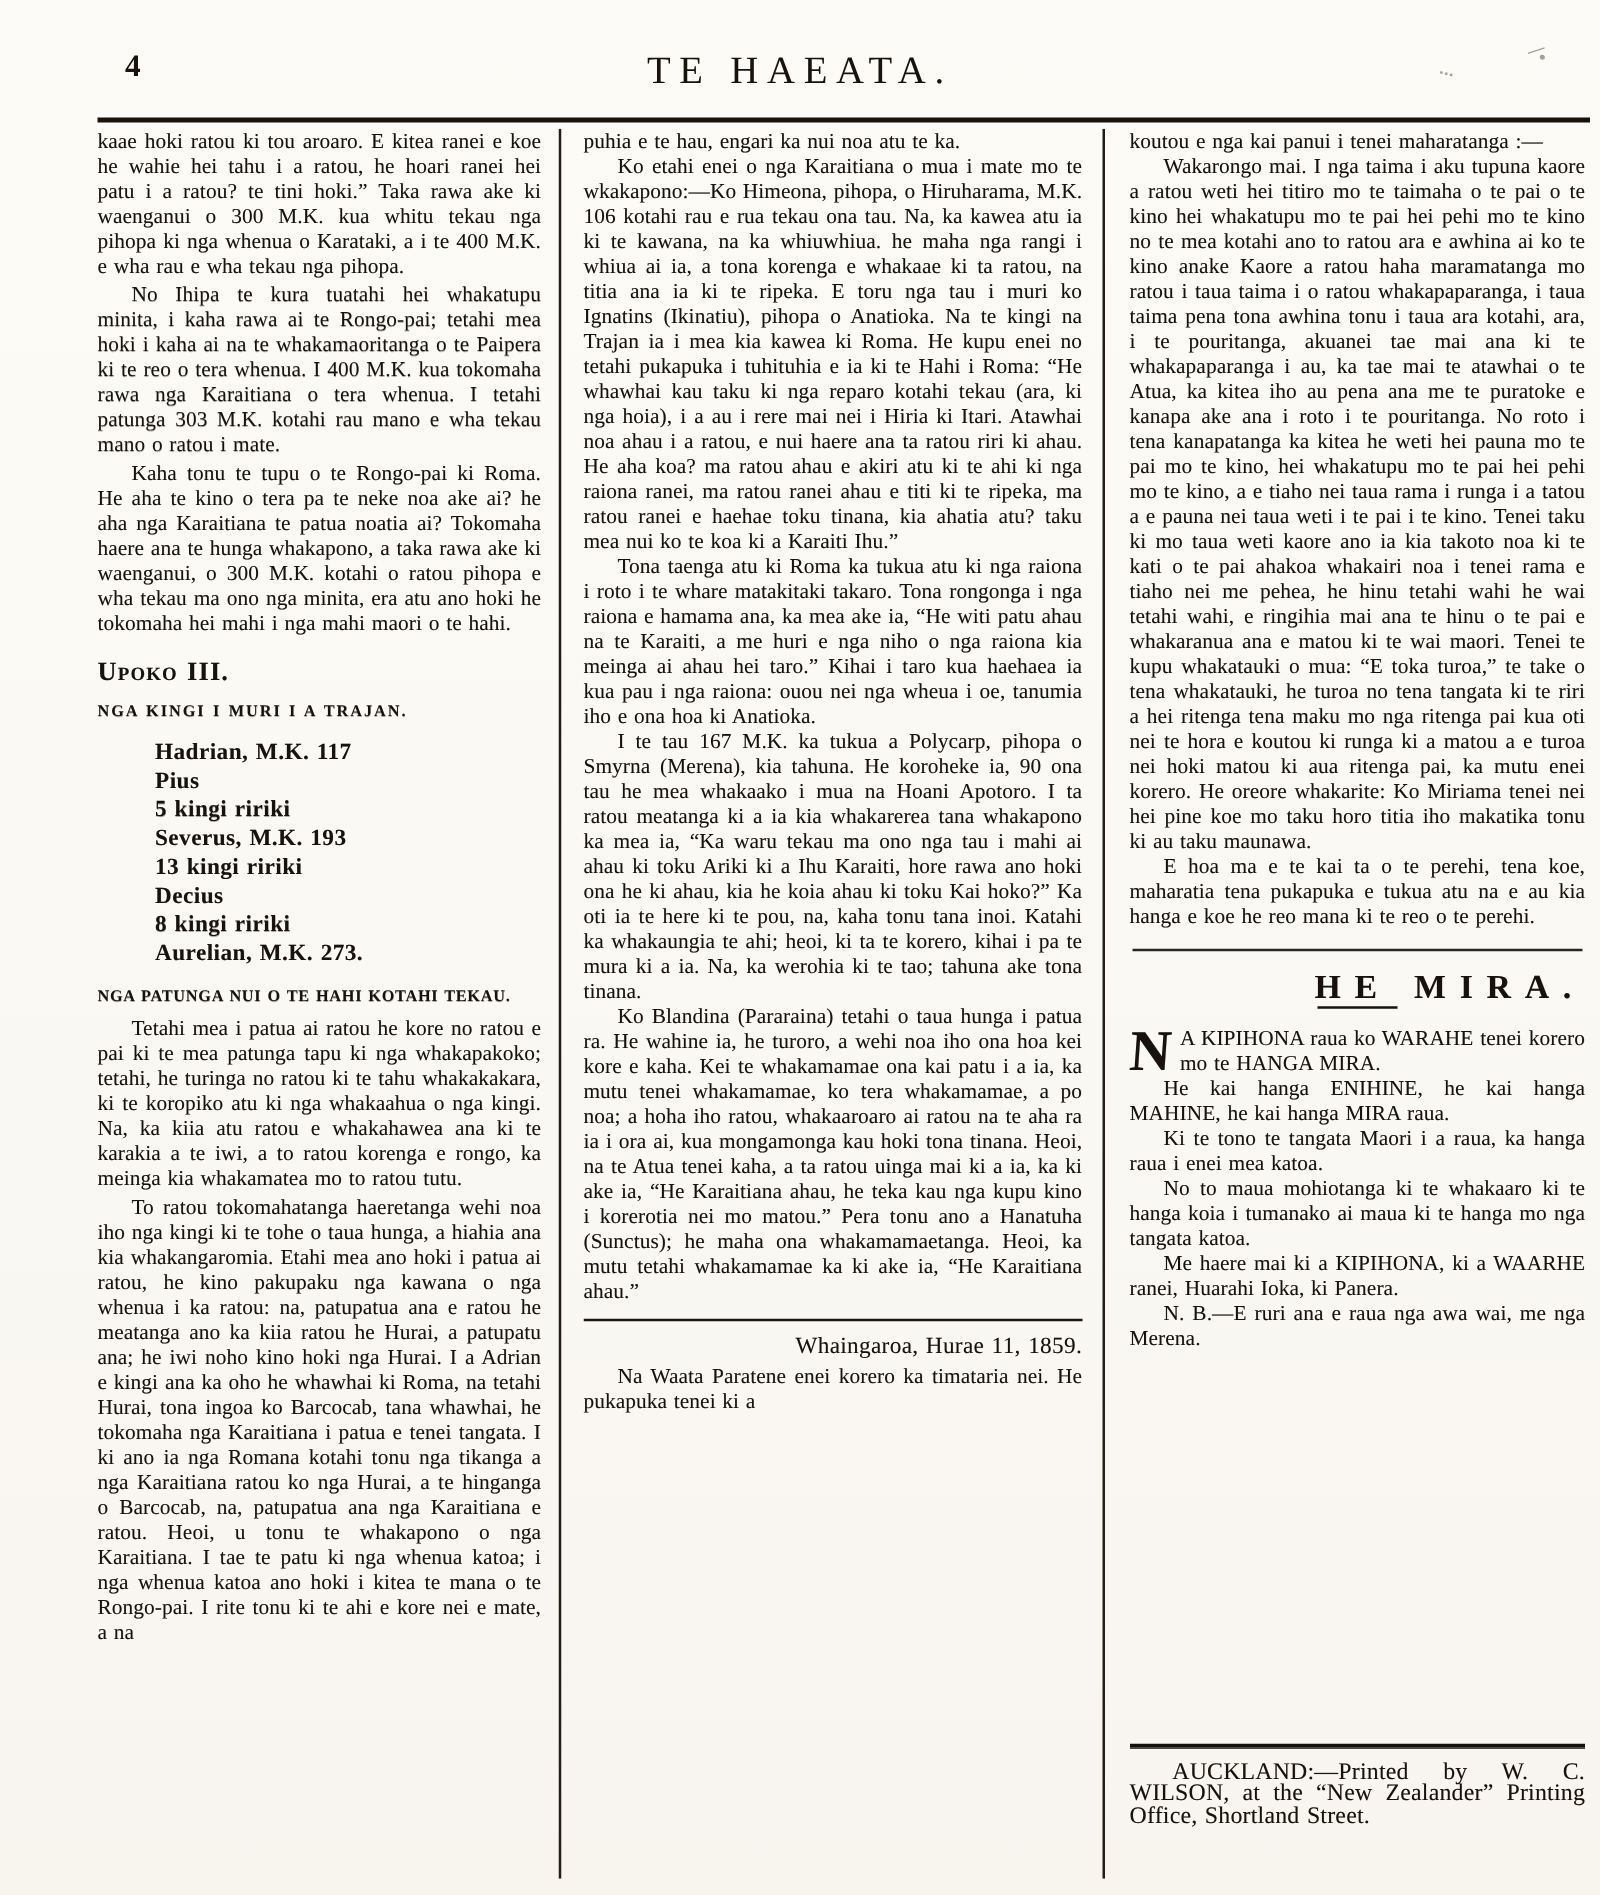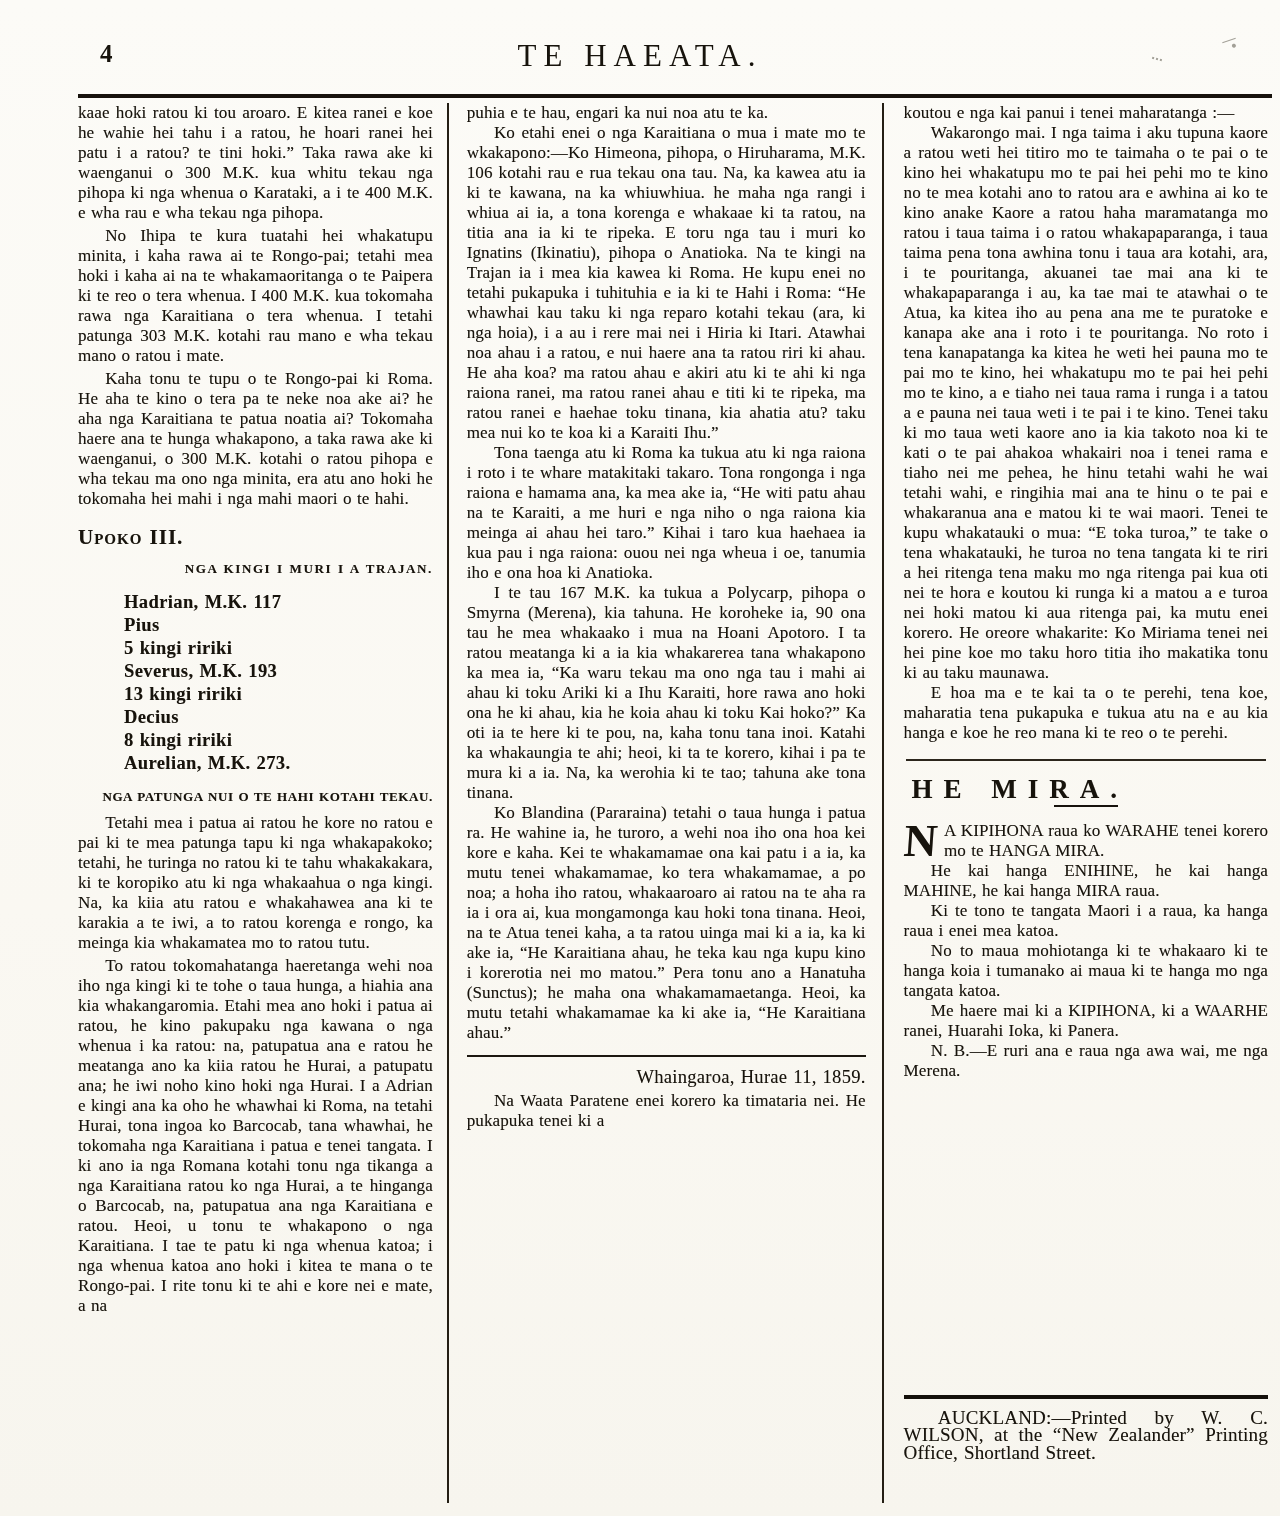--- a/index.html
+++ b/index.html
@@ -34,31 +34,31 @@
   .col-2 { width:450px; padding:0 16px 0 18px; }
   .col-3 { width:404px; padding:0 4px 42px 20px; display:flex; flex-direction:column; }
   .vrule { width:2px; background:#241e14; }
 
   p { margin:0; }
   .ind { text-indent:1.6em; }
   .col-1 p { margin-bottom:3px; }
 
   .chapter-head { text-align:left; font-variant:small-caps; font-size:21px; font-weight:700;
                   letter-spacing:1px; margin:18px 0 12px; }
-  .subhead { text-align:right; font-size:13px; font-weight:700; letter-spacing:1.6px;
+  .subhead { text-align:left; font-size:13px; font-weight:700; letter-spacing:1.6px;
              margin:0 0 12px; }
   .subhead.tight { letter-spacing:0.6px; margin:10px 0 6px; white-space:nowrap; }
   .kings { list-style:none; margin:4px 0 12px; padding:0 0 0 46px;
            font-size:18.5px; font-weight:600; line-height:23px; letter-spacing:0.4px;font-family:Liberation Serif, serif; }
 
   .col-rule { border-top:2px solid #1c1710; margin:12px 0 10px; }
   .dateline { text-align:right; font-size:18.5px; letter-spacing:0.3px; margin:4px 0 4px; }
 
   .dashed-rule { border-top:2px solid #2c261c; margin:16px 2px 0; }
-  .article-head { text-align:left; font-size:27px; font-weight:700; letter-spacing:11px;
+  .article-head { text-align:right; font-size:27px; font-weight:700; letter-spacing:11px;
                   text-indent:8px; margin:18px 0 6px; }
   .article-head-rule { width:64px; border-top:2.5px solid #17120c; margin:0 auto 14px; }
 
   .dropcap { float:left; font-size:46px; line-height:36px; font-weight:600;
              padding:2px 7px 0 0; transform:skewX(-4deg); }
 
   .bottom-rule { border-top:3px solid #14100a; border-bottom:1px solid #14100a;
                  height:4px; margin:12px 0 10px; }
   .push-down { margin-top:auto; }
   .colophon { font-size:19px; line-height:17.5px; text-indent:1.8em; letter-spacing:0.2px; }

